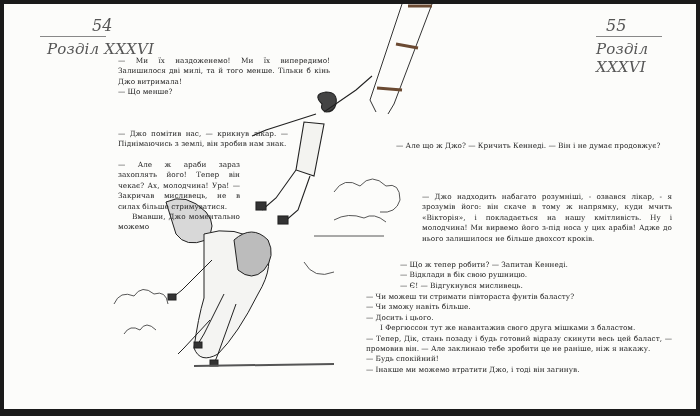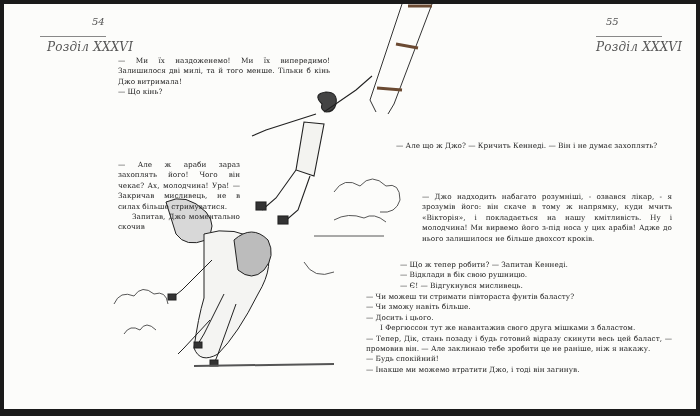--- a/index.html
+++ b/index.html
@@ -7,26 +7,26 @@
     width: 700px; height: 416px; background: #1a1a1a;
     position: relative; overflow: hidden;
     font-family: "DejaVu Serif", serif;
   }
   .spread {
     position: absolute; left: 4px; top: 4px; width: 692px; height: 405px;
     background: #fcfcfa; overflow: hidden;
   }
   .page-num {
     position: absolute; font-family: "DejaVu Serif", serif; font-style: italic;
-    font-size: 10px; color: #555;
+    font-size: 16px; color: #555;
   }
   .rule { position: absolute; height: 1px; background: #888; }
   .chapter {
     position: absolute; font-family: "DejaVu Serif", serif; font-style: italic;
-    font-size: 12px; color: #555; letter-spacing: 0.2px;
+    font-size: 15px; color: #555; letter-spacing: 0.2px;
   }
   .text-col {
     position: absolute; font-size: 7.3px; line-height: 10.4px; color: #222; margin-top: 20px;
   }
   .text-col p { margin: 0; text-align: justify; }
   .text-col p.ind { text-indent: 14px; }
   .illus { position: absolute; left: 0; top: 0; }
 </style>
 </head>
 <body>
@@ -82,29 +82,32 @@
       <path d="M120 330 q6 -10 16 -4 q6 -10 16 0"></path>
       <path d="M330 188 q10 -16 26 -6 q12 -14 26 0 q14 -4 14 14 q-4 14 -20 12"></path>
       <path d="M330 216 q14 -8 30 -2 q10 -6 22 4"></path>
       <path d="M310 232 L380 232"></path>
       <path d="M300 258 q10 18 30 10"></path>
     </g>
   </svg>
 
   <div class="text-col" style="left:114px; top:32px; width:212px;">
     <p>— Ми їх наздоженемо! Ми їх випередимо! Залишилося дві милі, та й того менше. Тільки б кінь Джо витримала!</p>
-    <p>— Що кінь?</p>
+    <p>— Що менше?</p>
+  </div>
+  <div class="text-col" style="left:114px; top:105px; width:170px;">
+    <p>— Джо помітив нас, — крикнув лікар. — Піднімаючись з землі, він зробив нам знак.</p>
   </div>
   <div class="text-col" style="left:114px; top:136px; width:122px;">
-    <p>— Але ж араби зараз захоплять його! Чого він чекає? Ах, молодчина! Ура! — Закричав мисливець, не в силах більше стримуватися.</p>
-    <p class="ind">Запитав, Джо моментально скочив</p>
+    <p>— Але ж араби зараз захоплять його! Тепер він чекає? Ах, молодчина! Ура! — Закричав мисливець, не в силах більше стримуватися.</p>
+    <p class="ind">Вмавши, Джо моментально можемо</p>
   </div>
 
   <div class="text-col" style="left:392px; top:117px; width:276px;">
-    <p>— Але що ж Джо? — Кричить Кеннеді. — Він і не думає захоплять?</p>
+    <p>— Але що ж Джо? — Кричить Кеннеді. — Він і не думає продовжує?</p>
   </div>
   <div class="text-col" style="left:418px; top:168px; width:250px;">
     <p>— Джо надходить набагато розумніші, - озвався лікар, - я зрозумів його: він скаче в тому ж напрямку, куди мчить «Вікторія», і покладається на нашу кмітливість. Ну і молодчина! Ми вирвемо його з-під носа у цих арабів! Адже до нього залишилося не більше двохсот кроків.</p>
   </div>
   <div class="text-col" style="left:396px; top:236px; width:272px;">
     <p>— Що ж тепер робити? — Запитав Кеннеді.</p>
     <p>— Відклади в бік свою рушницю.</p>
     <p>— Є! — Відгукнувся мисливець.</p>
   </div>
   <div class="text-col" style="left:362px; top:268px; width:306px;">

